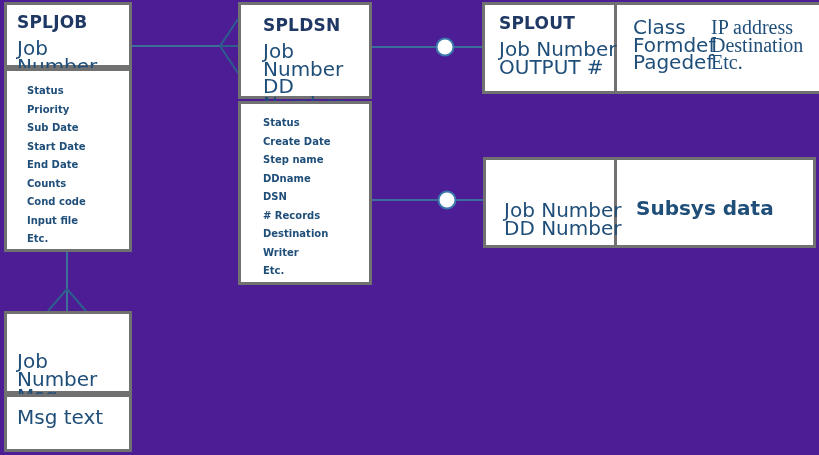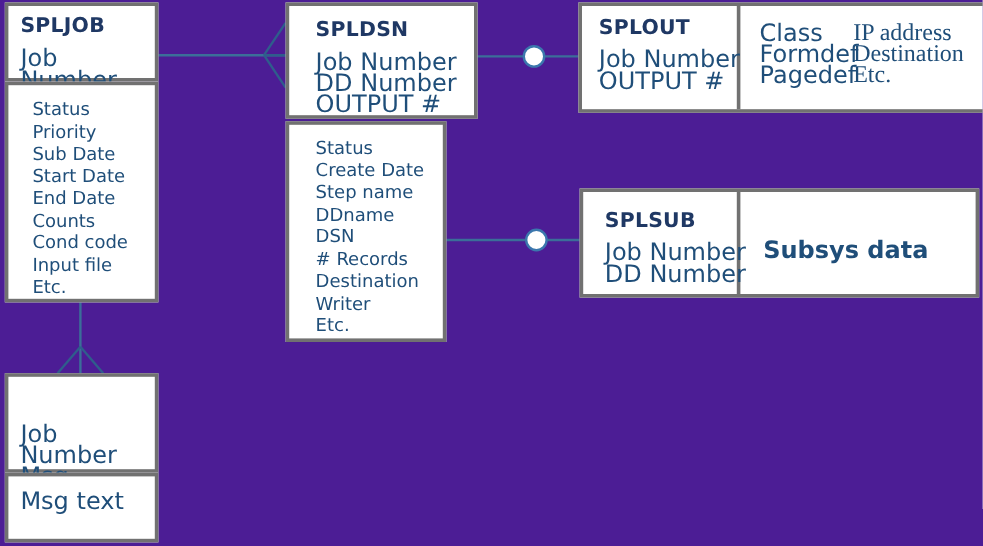--- a/index.html
+++ b/index.html
@@ -30,42 +30,42 @@
     letter-spacing: 0.2px;
     white-space: nowrap;
   }
   .eattrs {
     color: #1f4e79;
     font-size: 20px;
     line-height: 17.5px;
     white-space: nowrap;
   }
   .eattrs.big {
-    font-size: 15px;
-    font-weight: 400;
+    font-size: 10px;
+    font-weight: 700;
     line-height: 18.5px;
   }
   
   .vdiv {
     position: absolute;
     top: 0;
     bottom: 0;
     width: 3px;
     background: #717171;
   }
 
   
   #spljob-head { left: 4px;  top: 2px;   width: 128px; height: 66px; }
   #spljob-body { left: 4px;  top: 68px;  width: 128px; height: 184px; }
   #spljob-head .etitle { position:absolute; left: 10px; top: 7px; }
   #spljob-head .eattrs { position:absolute; left: 10px; top: 35px; }
   #spljob-body .eattrs { position:absolute; left: 20px; top: 11px; }
 
   
-  #spldsn-head { left: 238px; top: 2px;   width: 160px; height: 97px; }
+  #spldsn-head { left: 238px; top: 2px;   width: 134px; height: 97px; }
   #spldsn-body { left: 238px; top: 101px; width: 134px; height: 184px; }
   #spldsn-head .etitle { position:absolute; left: 22px; top: 10px; }
   #spldsn-head .eattrs { position:absolute; left: 22px; top: 38px; }
   #spldsn-body .eattrs { position:absolute; left: 22px; top: 10px; }
 
   
   #splmsg-head { left: 4px; top: 311px; width: 128px; height: 83px; }
   #splmsg-body { left: 4px; top: 394px; width: 128px; height: 58px; }
   #splmsg-head .etitle { position:absolute; left: 10px; top: 9px; }
   #splmsg-head .eattrs { position:absolute; left: 10px; top: 39px; }
@@ -176,19 +176,18 @@
     <div class="eattrs col-a" style="white-space:pre-line;">Class
 Formdef
 Pagedef</div>
     <div class="eattrs col-b" style="white-space:pre-line;">IP address
 Destination
 Etc.</div>
   </div>
 
   <div class="ebox" id="splsub">
     <div class="vdiv"></div>
-    <div class="etitle">SPLSUB</div>
     <div class="eattrs left-attrs" style="white-space:pre-line;">Job Number
 DD Number</div>
     <div class="eattrs right-attrs" style="white-space:pre-line;">Subsys data</div>
   </div>
 
 </div>
 
 </body></html>

